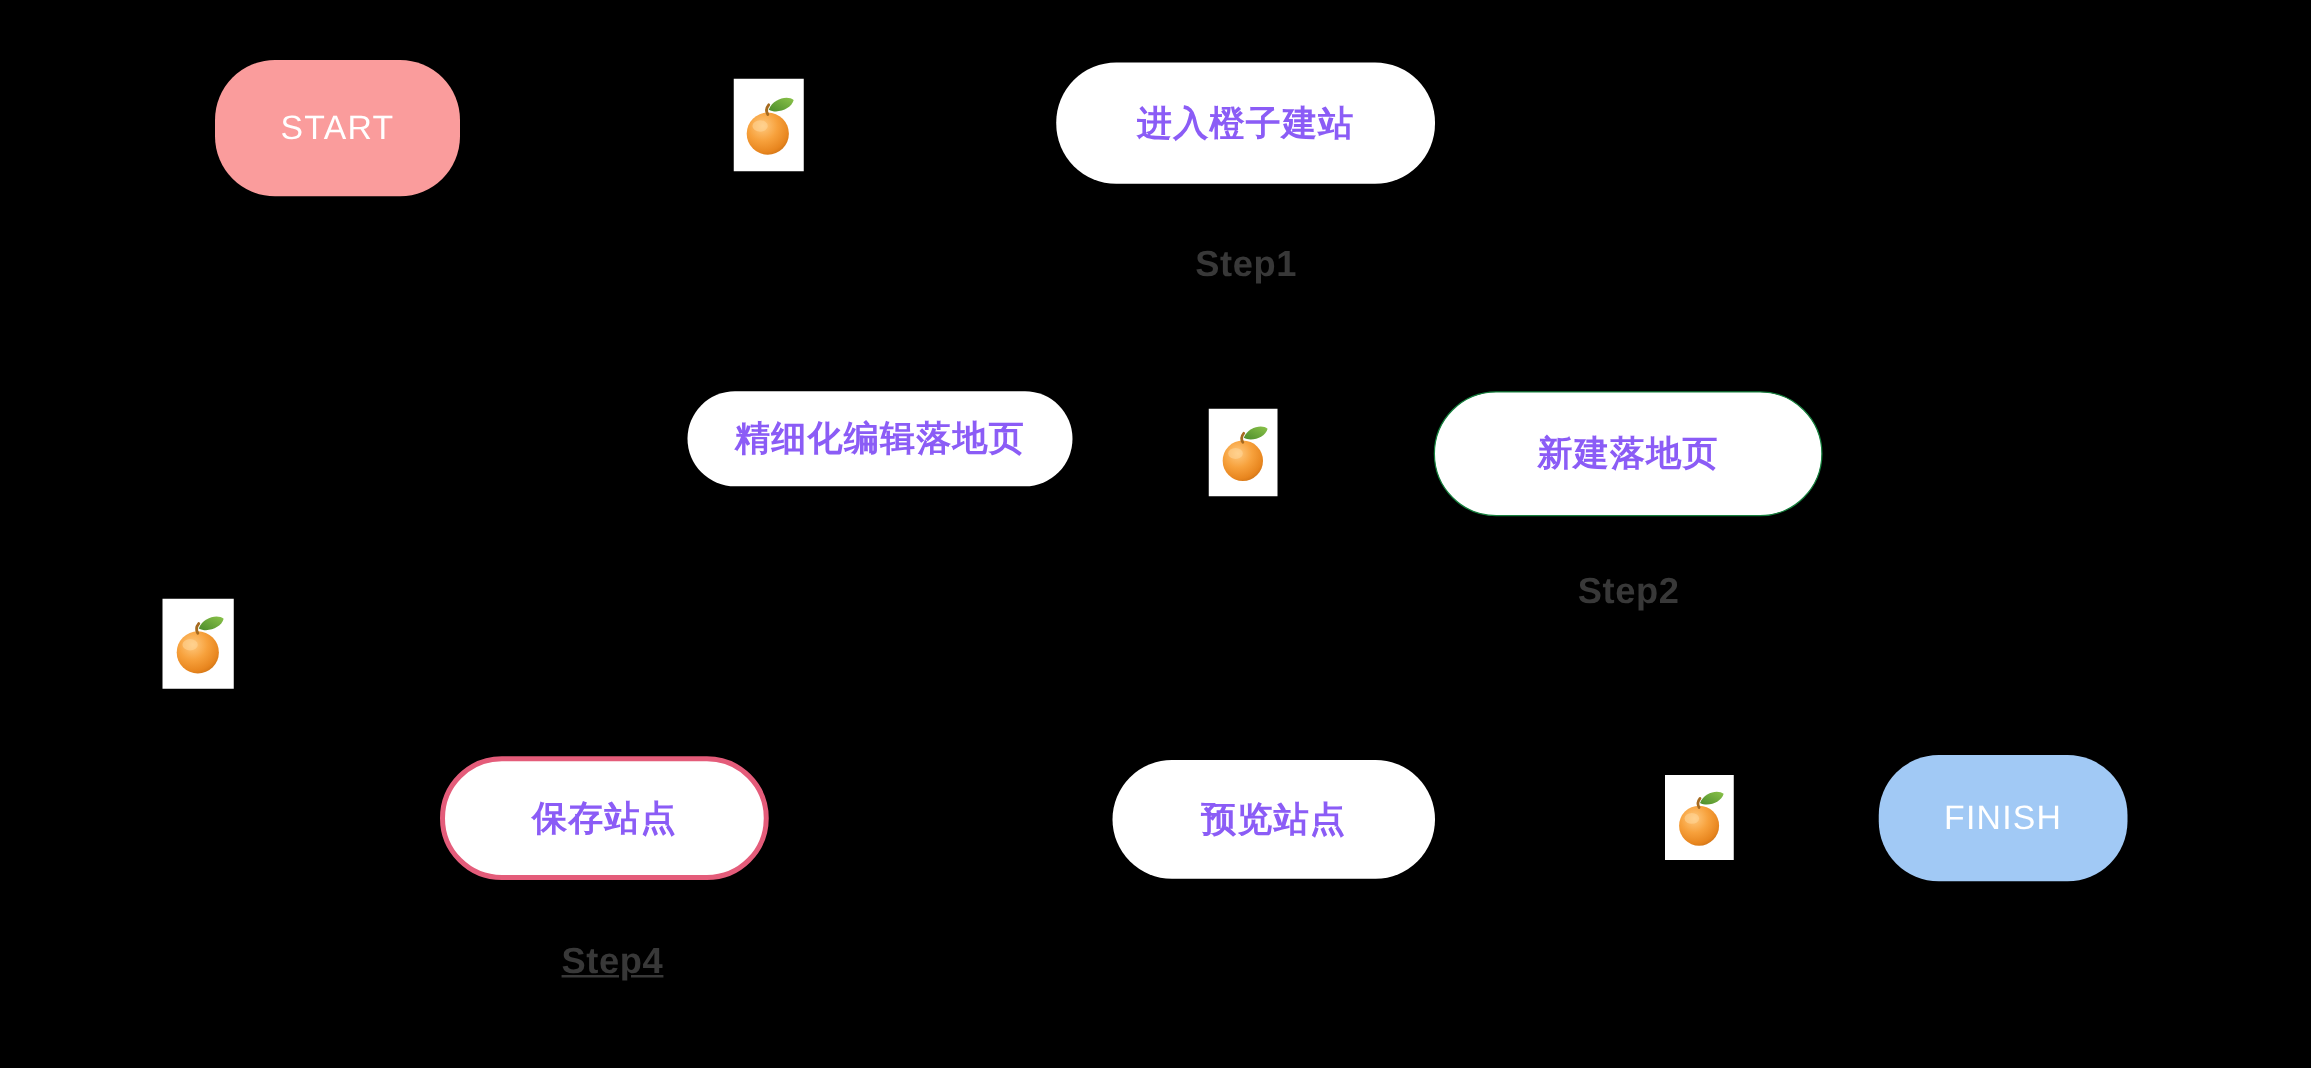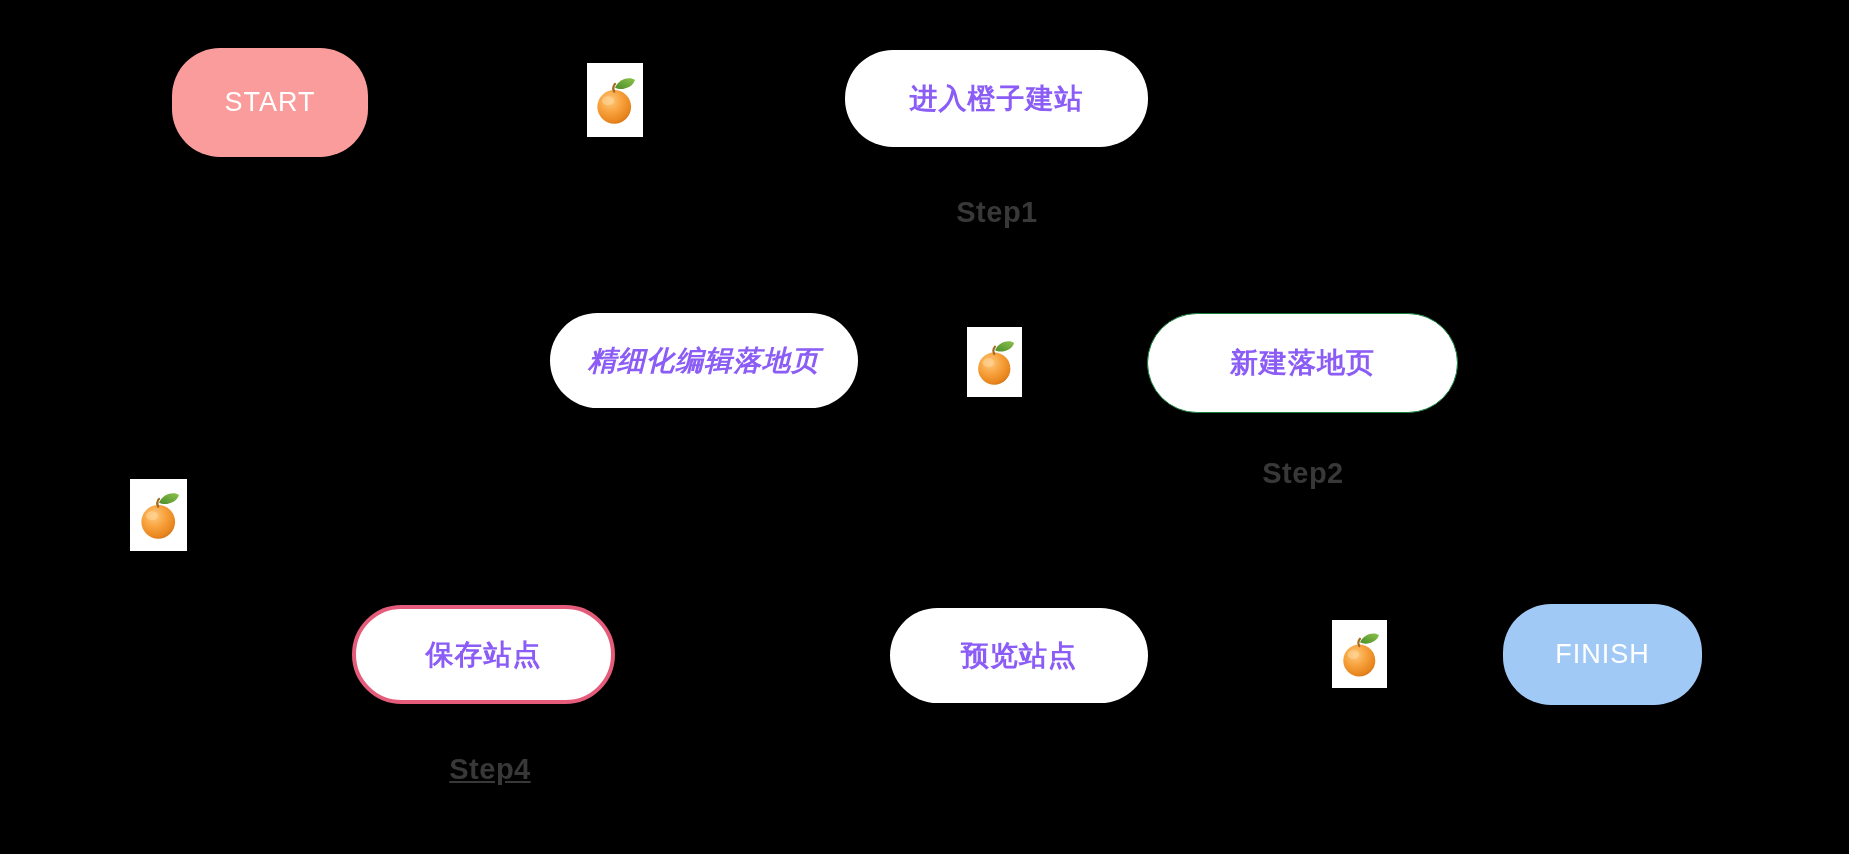--- a/index.html
+++ b/index.html
@@ -17,21 +17,21 @@
     border-radius:48px;
   }
   .terminal{color:#FFFFFF;font-size:27px;font-weight:500;letter-spacing:1px;}
   .start-node{left:172px;top:48px;width:196px;height:109px;background:#FA9C9C;}
   .finish-node{left:1503px;top:604px;width:199px;height:101px;background:#A1C9F5;}
   .pill{
     background:#FFFFFF;color:#8b5cf6;
     font-size:28px;font-weight:700;letter-spacing:1px;
   }
   .pill-step1{left:845px;top:50px;width:303px;height:97px;}
-  .pill-step3{left:550px;top:313px;width:308px;height:95px;font-style:italic;}
+  .pill-step3{left:550px;top:313px;width:308px;height:76px;}
   .pill-step2{left:1147px;top:313px;width:311px;height:100px;border:1px solid #15803d;border-radius:50px;}
   .pill-step4{left:352px;top:605px;width:263px;height:99px;border:4px solid #E45C7A;border-radius:50px;font-family:Liberation Serif, serif;}
   .pill-step5{left:890px;top:608px;width:258px;height:95px;}
   .step-label{
     position:absolute;width:200px;height:36px;
     display:flex;align-items:center;justify-content:center;
     color:#383838;font-size:29px;font-weight:700;letter-spacing:0.5px;
   }
   .label-step1{left:897px;top:194px;}
   .label-step2{left:1203px;top:455px;}

